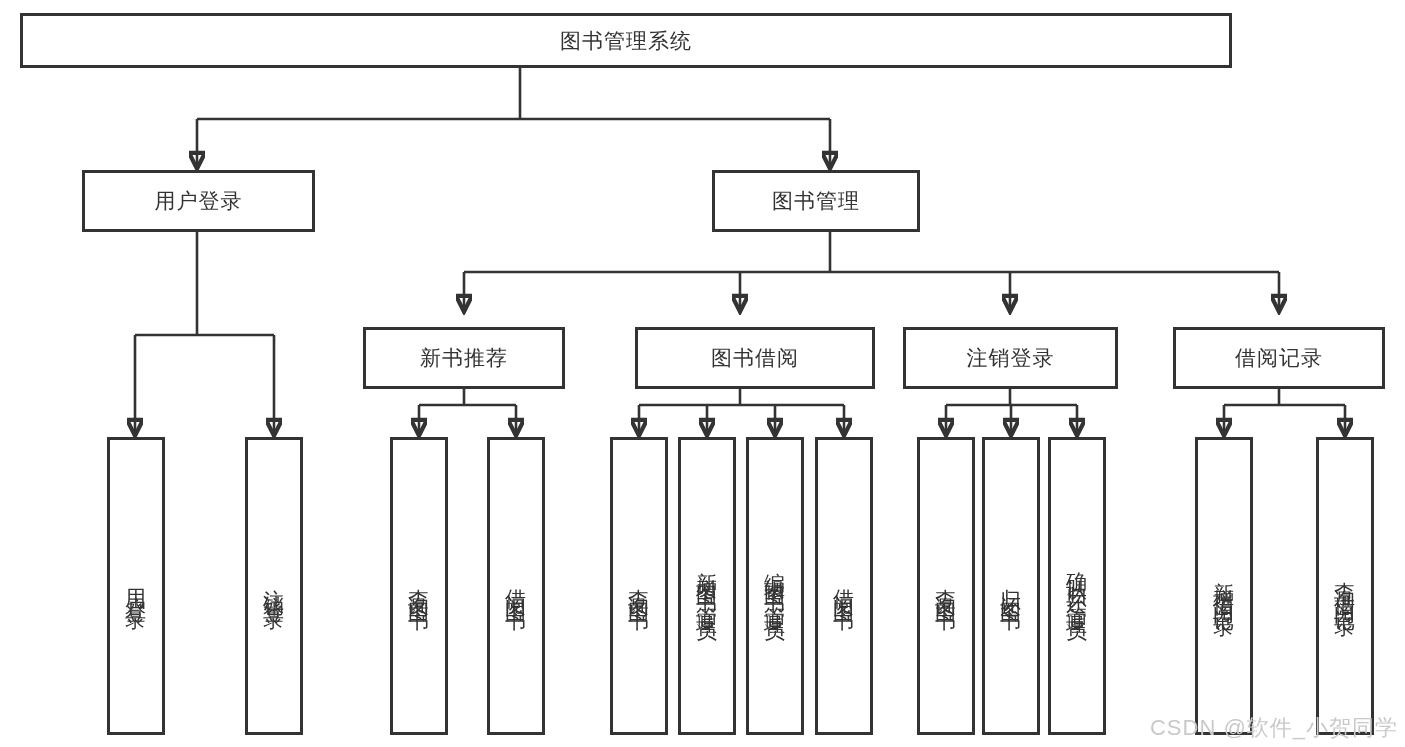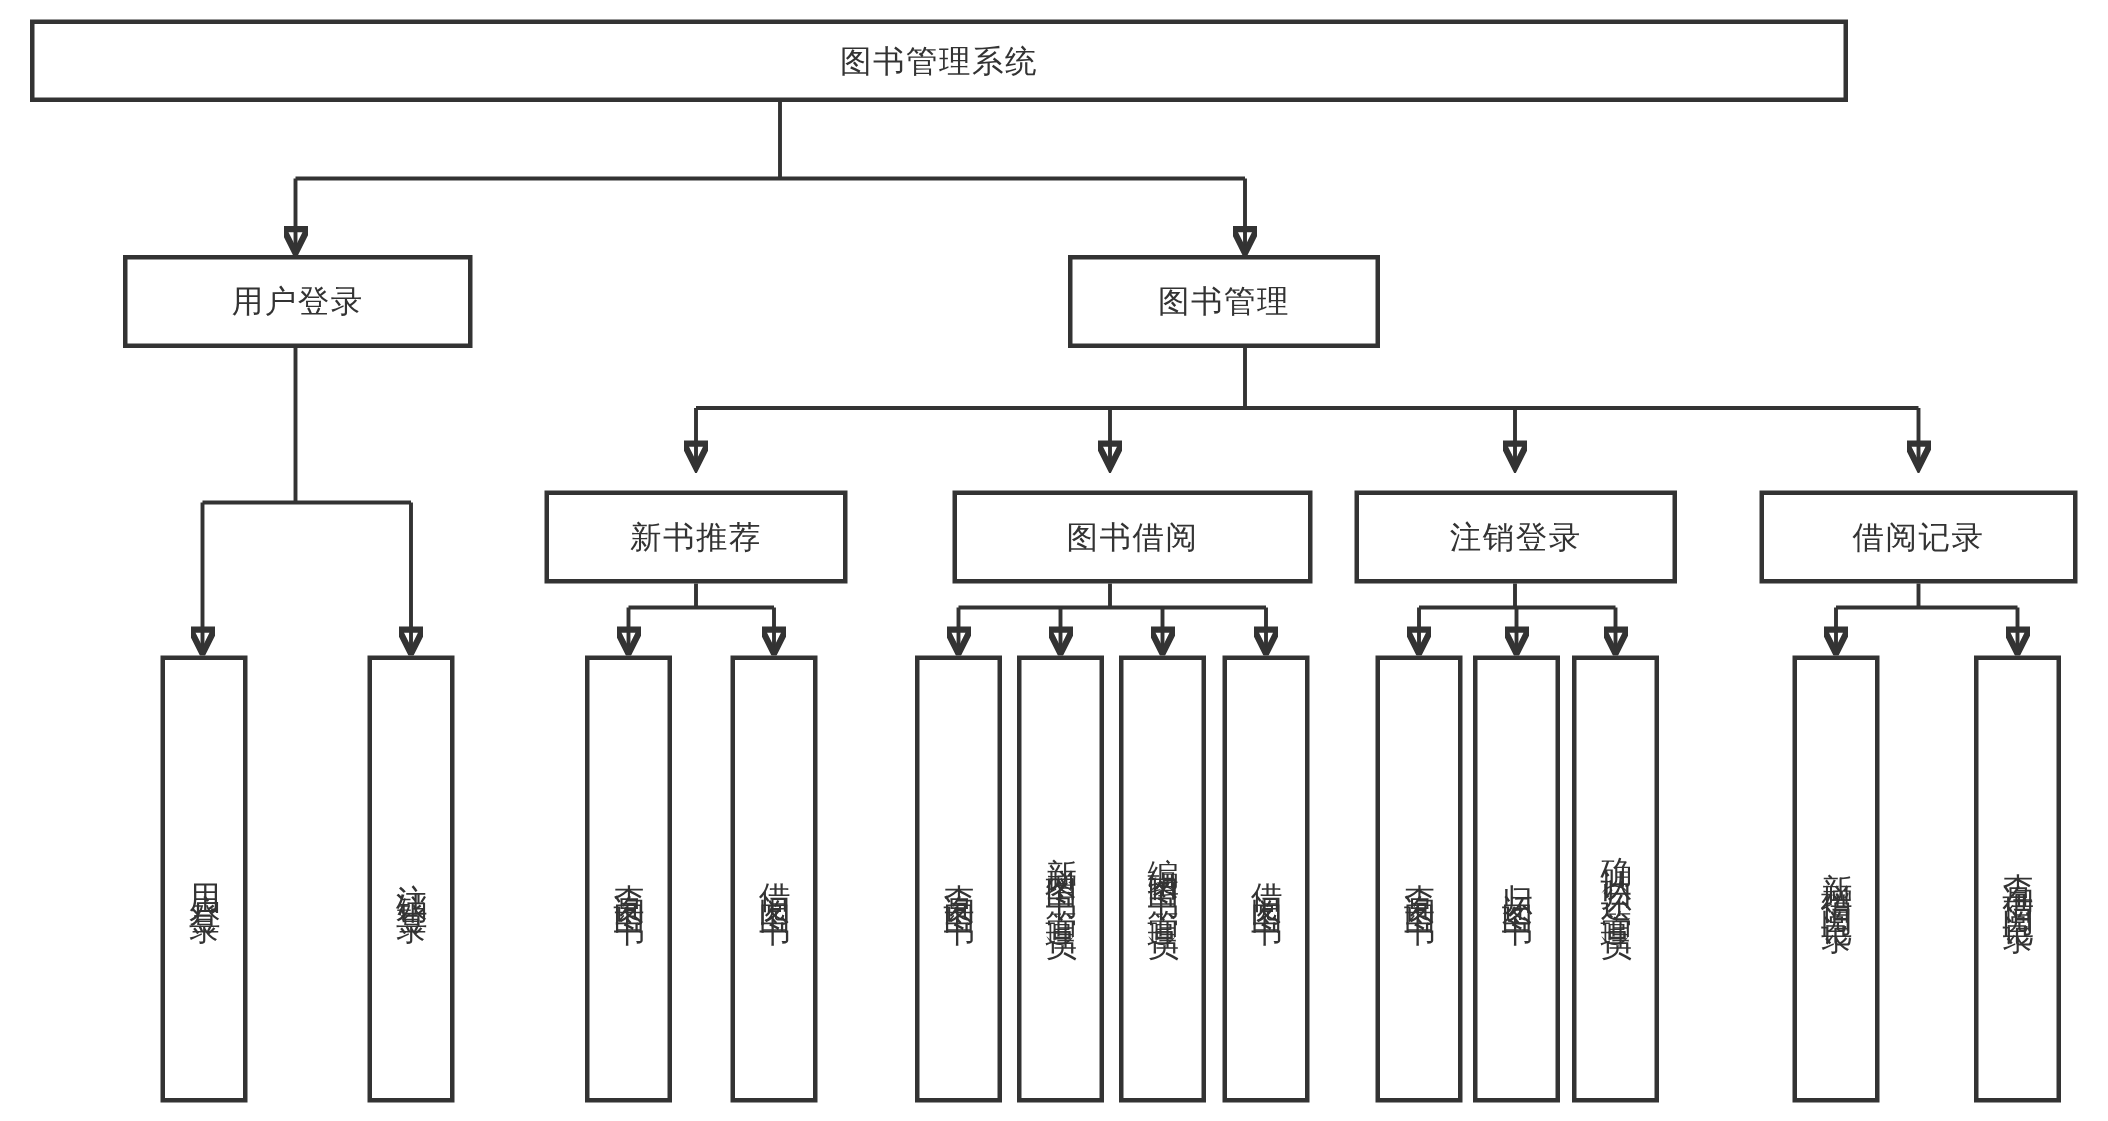--- a/index.html
+++ b/index.html
@@ -220,14 +220,15 @@
     <span class="vtext">确认归还（管理员）</span>
   </div>
 
   <div class="box leaf r1">
     <span class="vtext">新增借阅记录</span>
   </div>
   <div class="box leaf r2">
     <span class="vtext">查询借阅记录</span>
   </div>
 
+  <div class="watermark">CSDN @软件_小贺同学</div>
 
 </div>
 
 </body></html>

